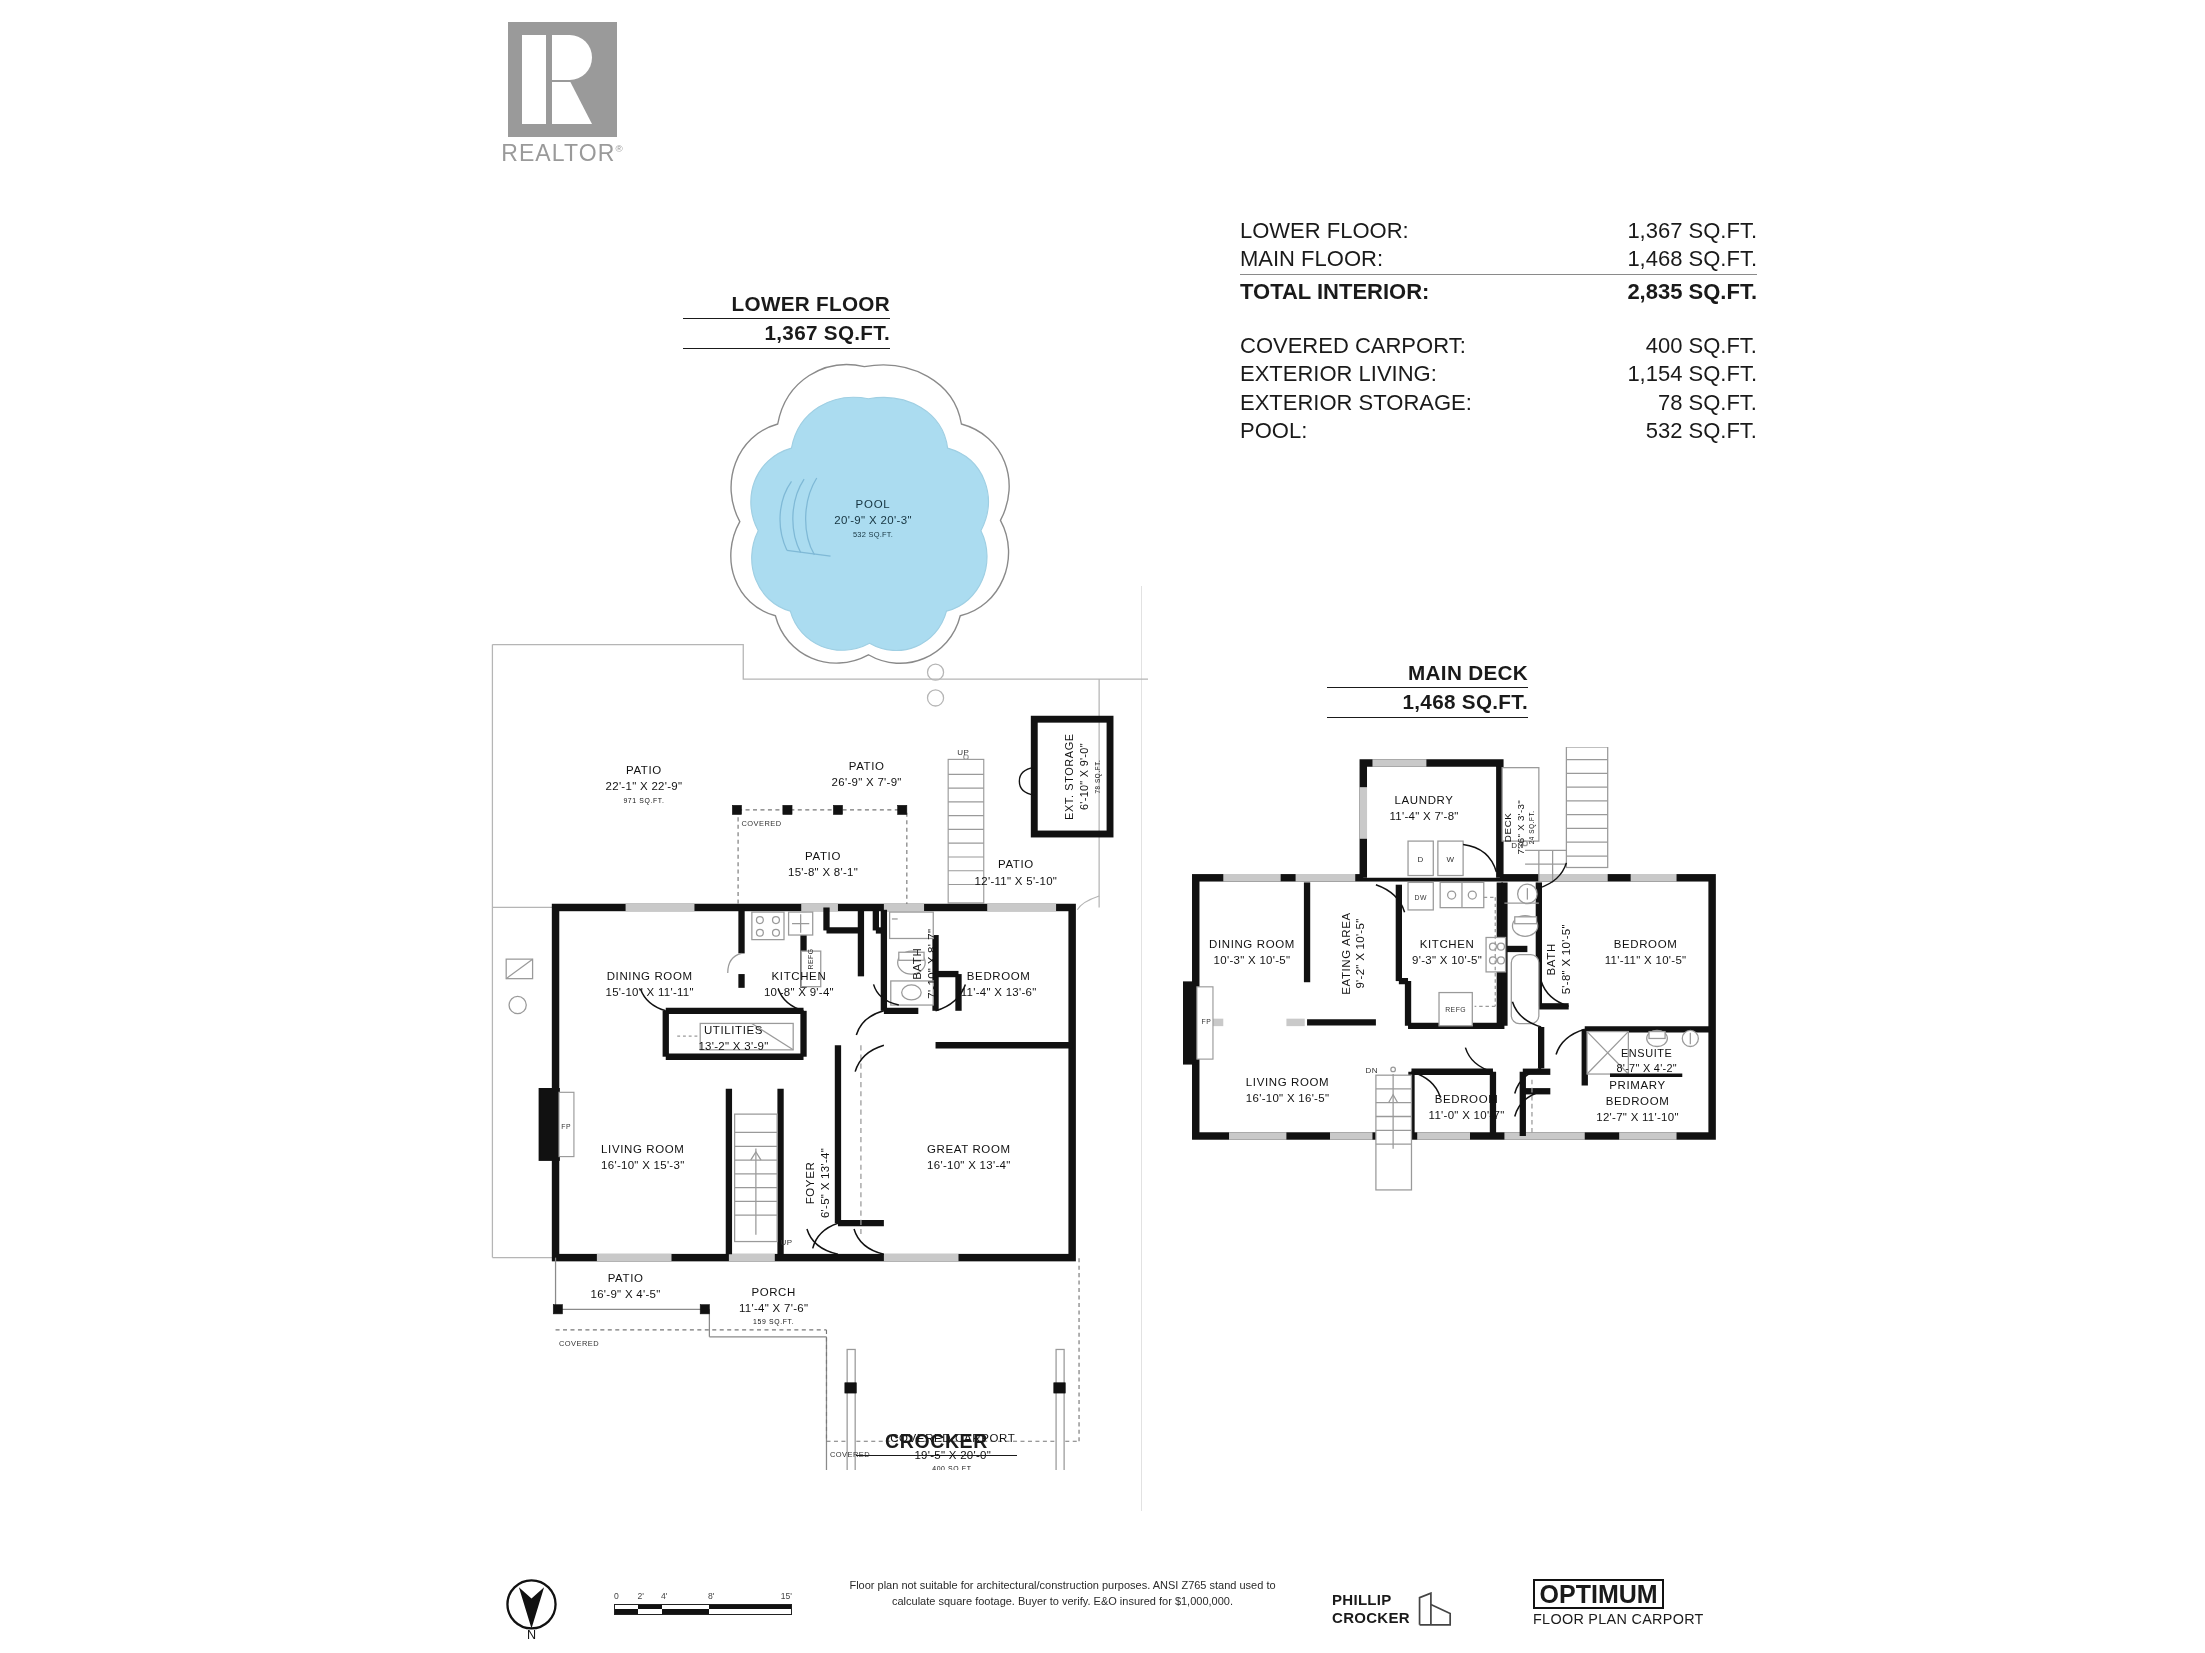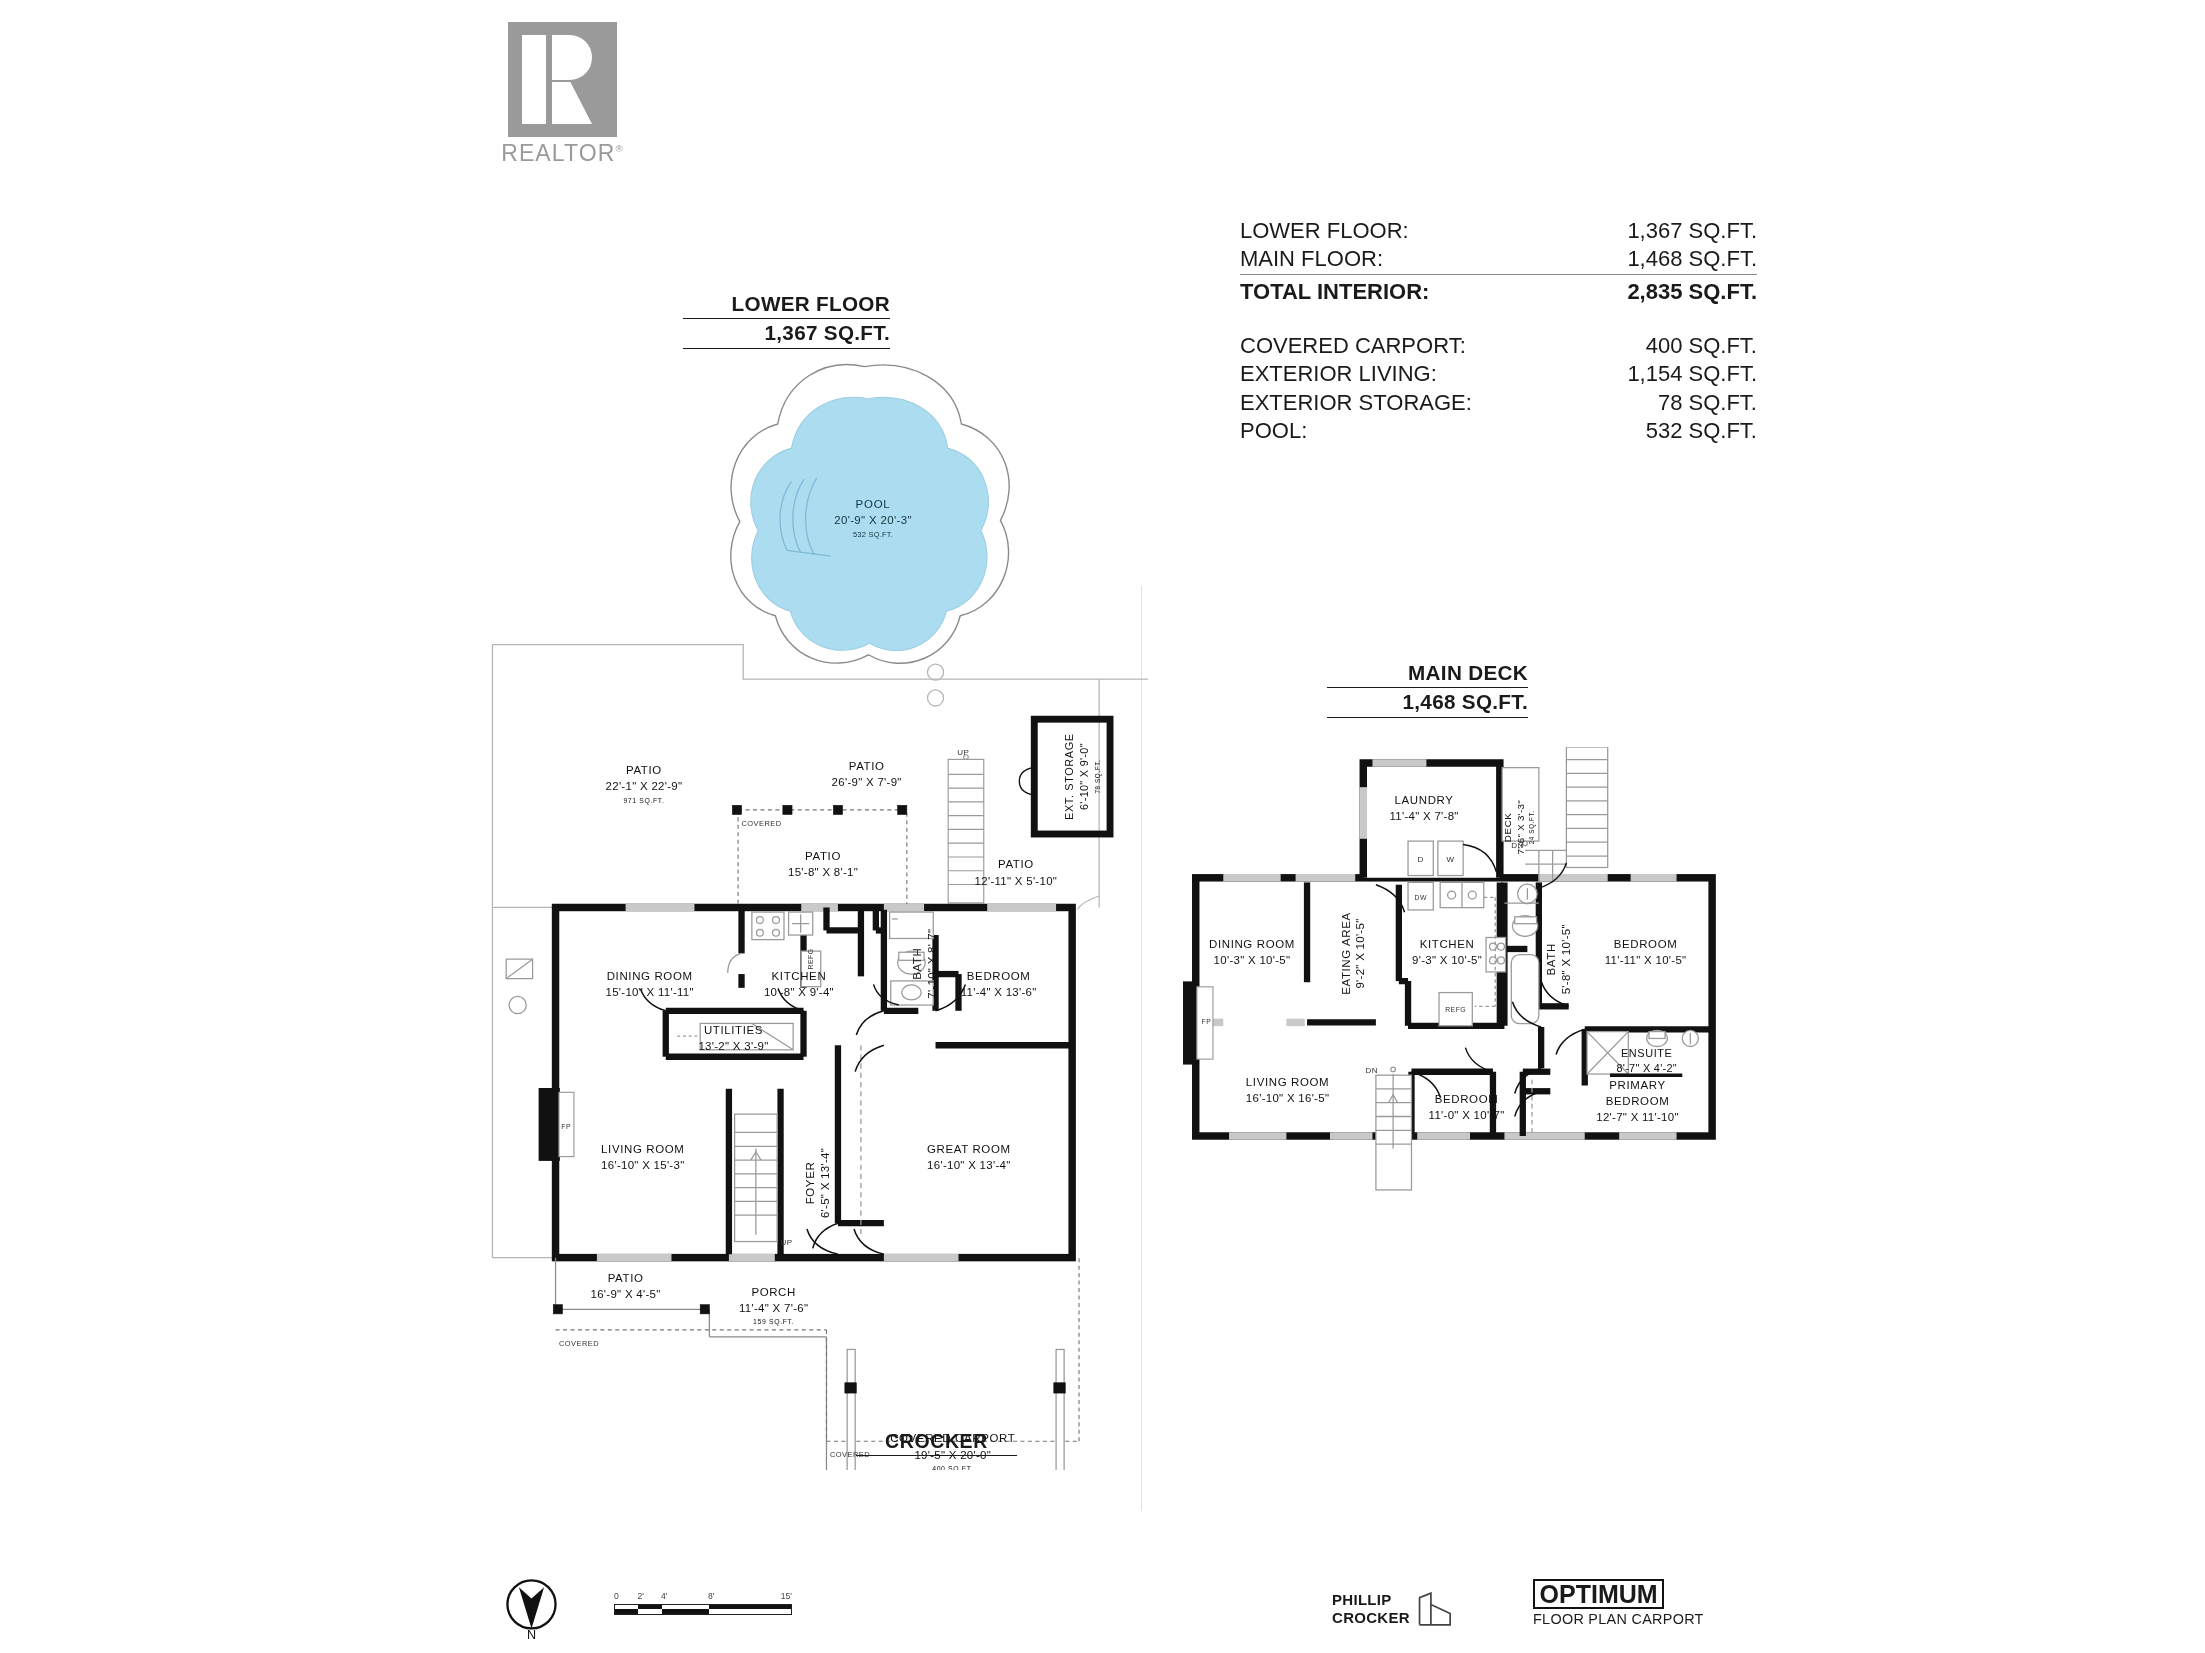--- a/index.html
+++ b/index.html
@@ -528,20 +528,24 @@
       <i style="right:0">15'</i>
     </div>
     <div class="bars">
       <div style="flex:2;background:linear-gradient(#fff 0 50%,#111 50% 100%)"></div>
       <div style="flex:2;background:linear-gradient(#111 0 50%,#fff 50% 100%)"></div>
       <div style="flex:4;background:linear-gradient(#fff 0 50%,#111 50% 100%)"></div>
       <div style="flex:7;background:linear-gradient(#111 0 50%,#fff 50% 100%)"></div>
     </div>
   </div>
 
+  <div id="disclaimer">
+    <div>Floor plan not suitable for architectural/construction purposes. ANSI Z765 stand used to</div>
+    <div>calculate square footage. Buyer to verify.  E&amp;O insured for $1,000,000.</div>
+  </div>
 
   <div id="phillip-logo">
     <div class="txt">
       <div>PHILLIP</div>
       <div>CROCKER</div>
     </div>
     <svg class="house" viewBox="0 0 70 60">
       <path d="M6 58 V10 L26 2 V58" fill="none" stroke="#444" stroke-width="3"></path>
       <path d="M26 22 L60 38 V58 H6" fill="none" stroke="#444" stroke-width="3"></path>
     </svg>

